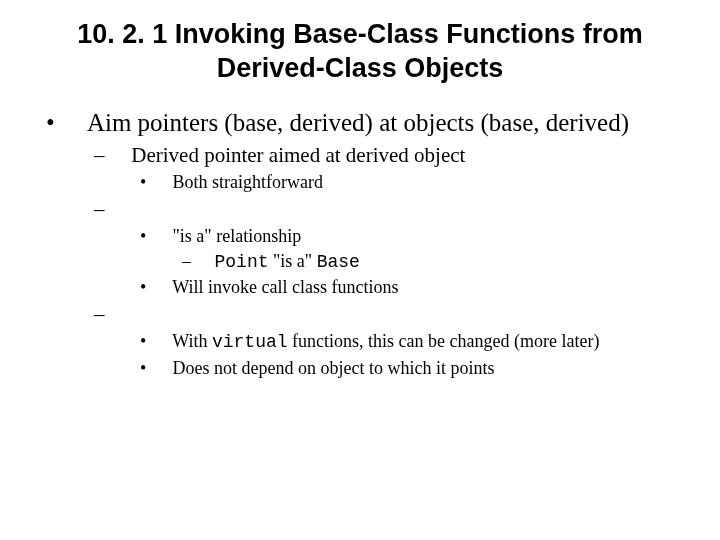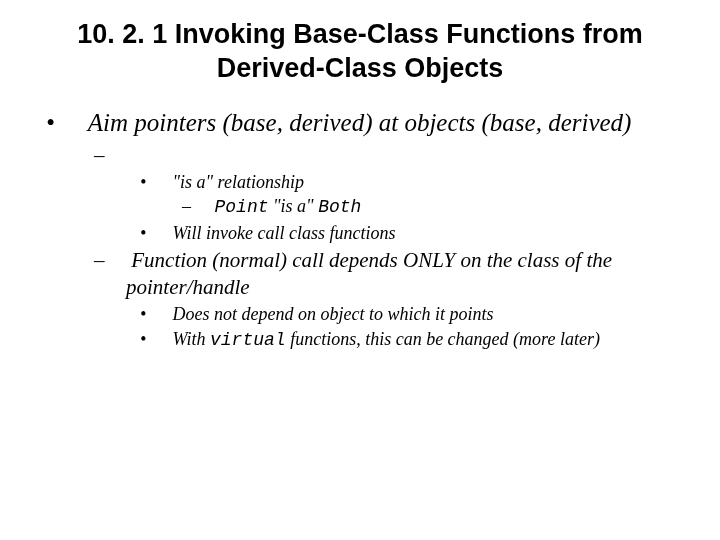--- a/index.html
+++ b/index.html
@@ -23,21 +23,20 @@
     font-size: 27px;
     text-align: center;
     line-height: 1.25;
     margin: 0 0 22px 0;
   }
 
   ul.lvl1 {
     list-style: none;
     margin: 0;
     padding: 0 0 0 24px;
-    font-style: italic;
   }
   ul.lvl1 > li {
     font-size: 25px;
     line-height: 1.22;
     margin: 0 0 6px 0;
     text-indent: -18px;
     padding-left: 18px;
   }
   ul.lvl1 > li::before {
     content: "•";
@@ -109,42 +108,49 @@
 <div class="slide">
 
   <h1 class="title">10. 2. 1 Invoking Base-Class Functions from Derived-Class Objects</h1>
 
   <ul class="lvl1">
     <li>
       <span>Aim pointers (base, derived) at objects (base, derived)</span>
 
       <ul class="lvl2">
         <li>
+          <span>Derived pointer aimed at derived object</span>
+          <ul class="lvl3">
+            <li>
+              <span>Both straightforward</span>
+            </li>
+          </ul>
+        </li>
+        <li>
           <ul class="lvl3">
             <li>
               <span>"is a" relationship</span>
               <ul class="lvl4">
                 <li>
-                  <span class="mono">Point</span><span> "is a" </span><span class="mono">Both</span>
+                  <span class="mono">Point</span><span> "is a" </span><span class="mono">Base</span>
                 </li>
               </ul>
             </li>
             <li>
               <span>Will invoke call class functions</span>
             </li>
           </ul>
         </li>
         <li>
-          <span>Function (normal) call depends ONLY on the class of the pointer/handle</span>
           <ul class="lvl3">
             <li>
-              <span>Does not depend on object to which it points</span>
+              <span>With </span><span class="mono">virtual</span><span> functions, this can be changed (more later)</span>
             </li>
             <li>
-              <span>With </span><span class="mono">virtual</span><span> functions, this can be changed (more later)</span>
+              <span>Does not depend on object to which it points</span>
             </li>
           </ul>
         </li>
       </ul>
     </li>
   </ul>
 
 </div>
 
 </body></html>

